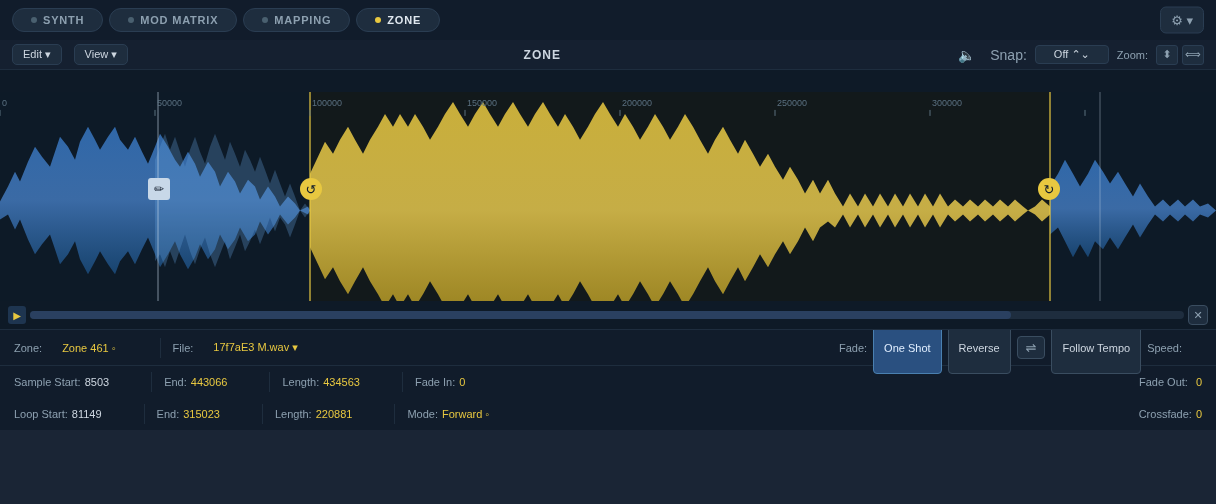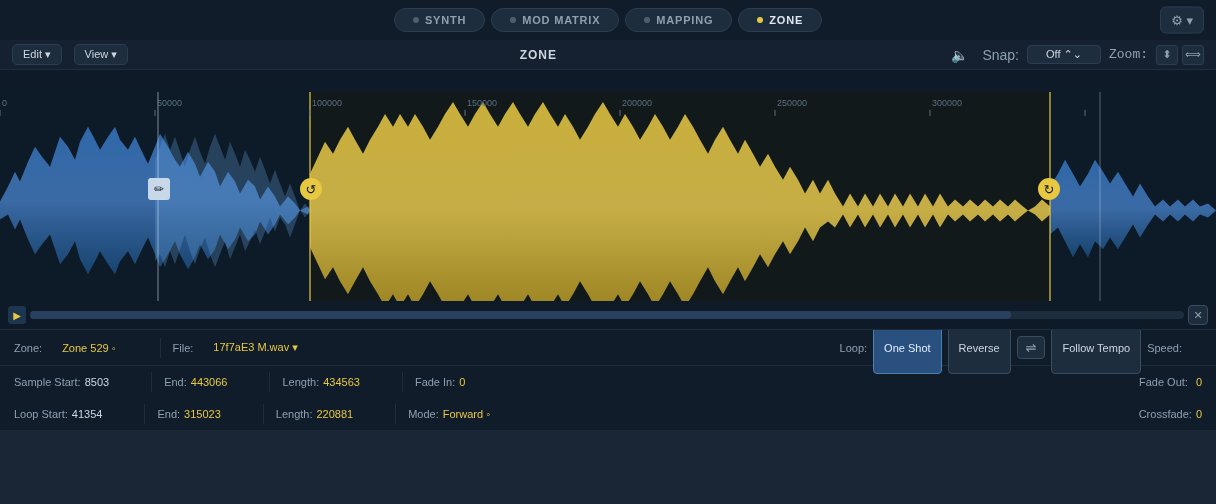--- a/index.html
+++ b/index.html
@@ -10,21 +10,20 @@
       color: #cdd6e0;
       width: 1216px;
       height: 504px;
       overflow: hidden;
     }
 
     
     .top-nav {
       display: flex;
       align-items: center;
-      justify-content: center;
       background: #111c2b;
       padding: 8px 12px;
       gap: 6px;
       position: relative;
     }
     .nav-tab {
       display: flex;
       align-items: center;
       gap: 6px;
       padding: 5px 18px;
@@ -102,21 +101,21 @@
     .snap-label { color: #8da0b0; font-size: 14px; }
     .snap-select {
       background: #1e2d3e;
       border: 1px solid #2a3d52;
       border-radius: 4px;
       padding: 2px 18px;
       color: #cdd6e0;
       font-size: 11px;
       cursor: pointer;
     }
-    .zoom-label { color: #8da0b0; font-size: 13px; font-family: Liberation Mono, monospace; }
+    .zoom-label { color: #8da0b0; font-size: 11px; }
     .zoom-icons { display: flex; gap: 4px; }
     .zoom-icon-btn {
       background: #1e2d3e;
       border: 1px solid #2a3d52;
       border-radius: 3px;
       width: 22px;
       height: 20px;
       display: flex;
       align-items: center;
       justify-content: center;
@@ -398,29 +397,29 @@
     <div class="scrollbar-track">
       <div class="scrollbar-thumb"></div>
     </div>
     <div class="close-btn">✕</div>
   </div>
 </div>
 
 <div class="info-bar">
   <div class="info-section">
     <span class="info-label">Zone:</span>
-    <span class="info-value">Zone 529 ◦</span>
+    <span class="info-value">Zone 461 ◦</span>
   </div>
   <div class="info-divider"></div>
   <div class="info-section">
     <span class="info-label">File:</span>
     <span class="info-value">17f7aE3 M.wav ▾</span>
   </div>
   <div class="play-section">
-    <span class="info-label">Loop:</span>
+    <span class="info-label">Fade:</span>
     <button class="play-btn active">One Shot</button>
     <button class="play-btn">Reverse</button>
     <button class="icon-btn" title="Loop">⇌</button>
     <button class="play-btn">Follow Tempo</button>
     <span class="info-label">Speed:</span>
   </div>
 </div>
 
 <div class="stats-bar">
   <div class="stat-section">
@@ -444,21 +443,21 @@
   </div>
   <div style="margin-left:auto; display:flex; align-items:center; gap:8px;">
     <span class="info-label">Fade Out:</span>
     <span class="info-value">0</span>
   </div>
 </div>
 
 <div class="stats-bar">
   <div class="stat-section">
     <span class="info-label">Loop Start:</span>
-    <span class="info-value white">41354</span>
+    <span class="info-value white">81149</span>
   </div>
   <div class="info-divider"></div>
   <div class="stat-section">
     <span class="info-label">End:</span>
     <span class="info-value">315023</span>
   </div>
   <div class="info-divider"></div>
   <div class="stat-section">
     <span class="info-label">Length:</span>
     <span class="info-value">220881</span>

